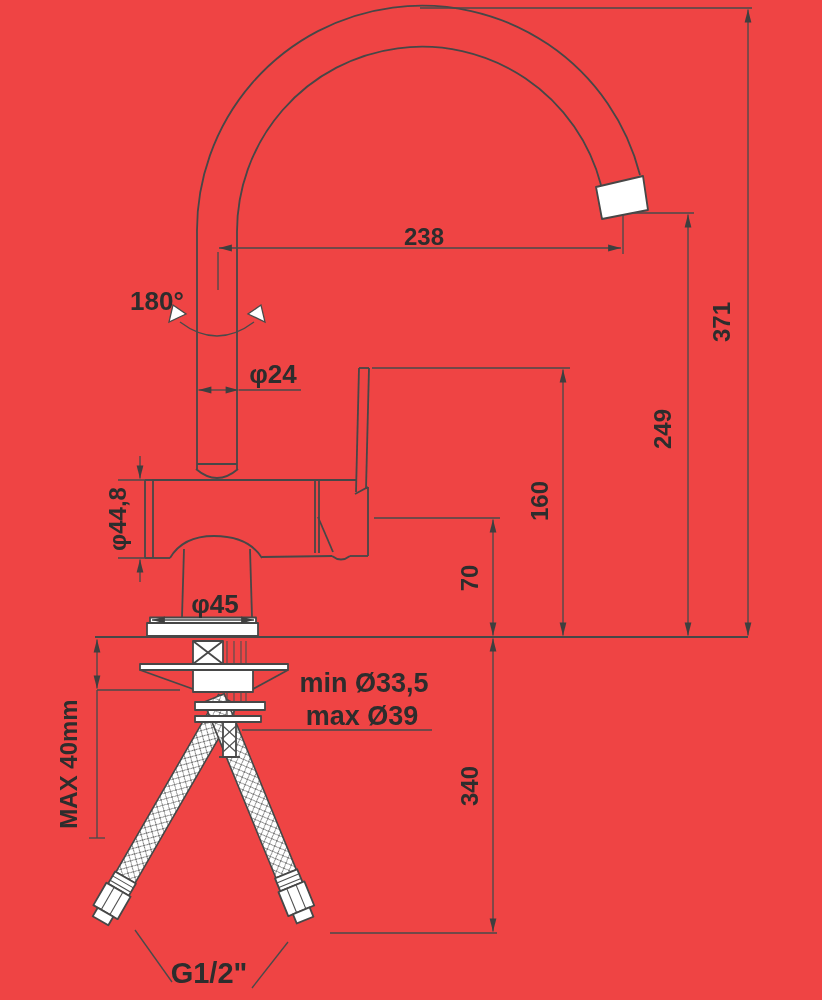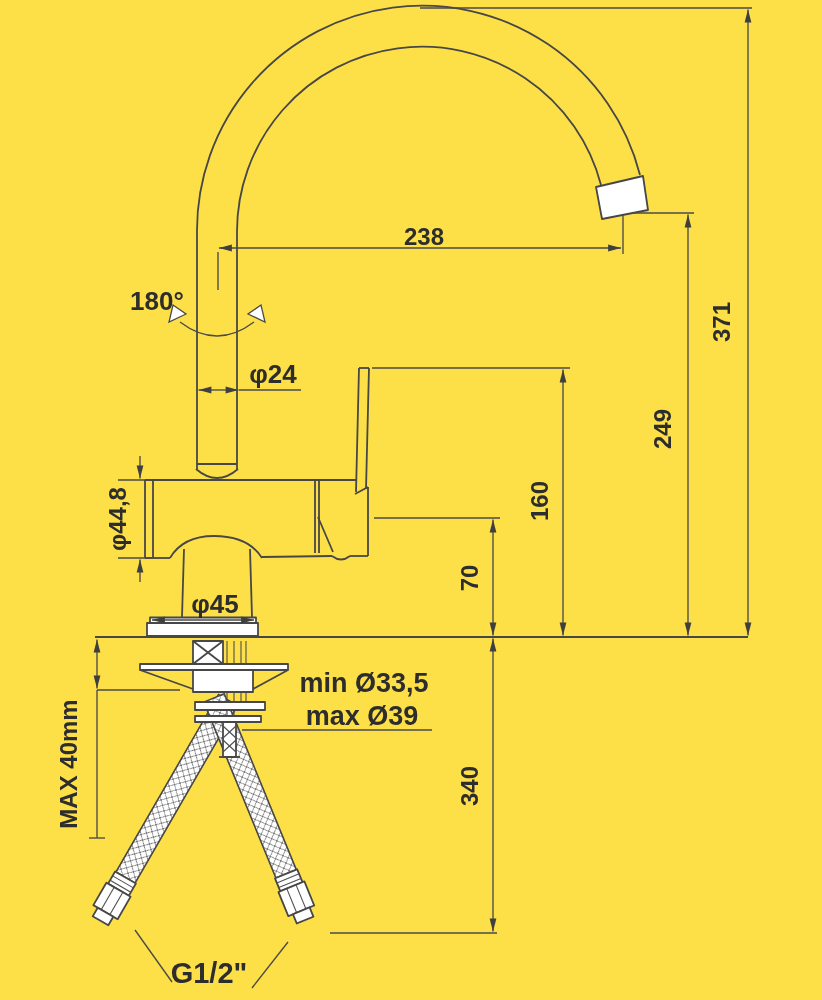--- a/index.html
+++ b/index.html
@@ -1,16 +1,16 @@
 <!DOCTYPE html>
 <html><head>
 <meta charset="utf-8">
 <style>
   html,body{margin:0;padding:0;background:#ffffff;}
-  #stage{position:relative;width:822px;height:1000px;background:#fde047;overflow:hidden;
+  #stage{position:relative;width:822px;height:1000px;background:#ef4444;overflow:hidden;
          font-family:"Liberation Sans", sans-serif;}
   svg{display:block;}
   .part{stroke:#474747;stroke-width:1.8;fill:none;stroke-linecap:butt;stroke-linejoin:round;}
   .partfill{stroke:#474747;stroke-width:1.8;fill:#ffffff;stroke-linejoin:round;}
   .thin{stroke:#4f4f4f;stroke-width:1.1;fill:none;}
   .dim{stroke:#4a4a4a;stroke-width:1.35;fill:none;}
   .dimtext{fill:#2d2d2d;font-family:"Liberation Sans", sans-serif;font-weight:600;}
   .fs24{font-size:24px;}
   .fs26{font-size:26px;}
   .fs27{font-size:27px;}

